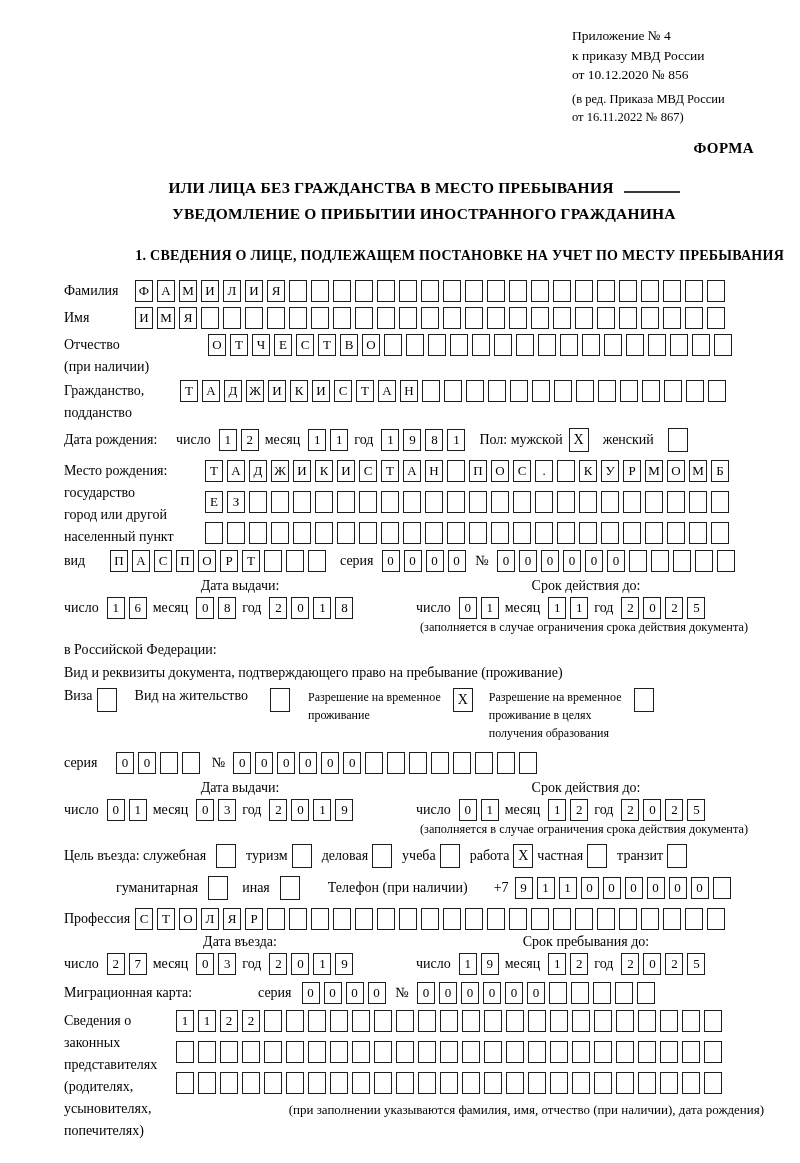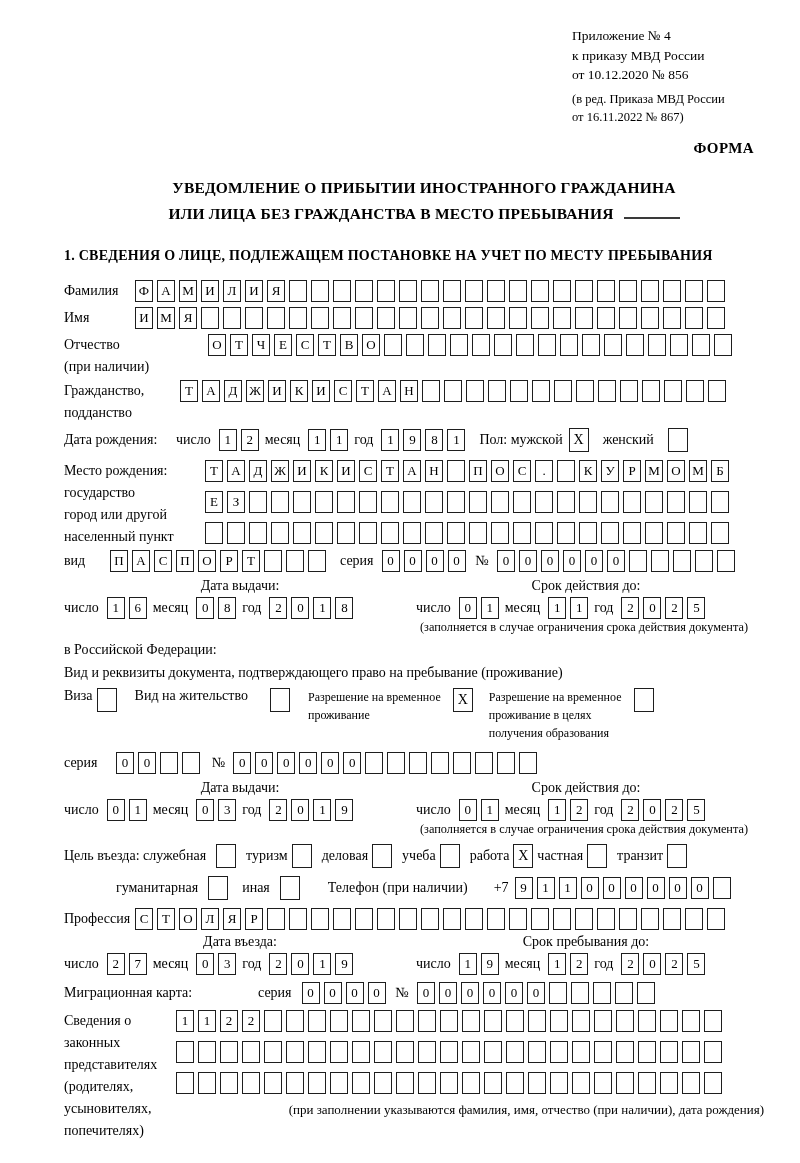--- a/index.html
+++ b/index.html
@@ -7,21 +7,21 @@
     width:800px;height:1163px;margin:0 auto;background:#ffffff;color:#000;
     font-family:"Liberation Serif","DejaVu Serif",serif;
     box-sizing:border-box;padding:26px 16px 16px 64px;overflow:hidden;position:relative;
   }
   .appendix{margin-left:auto;width:212px;font-size:13.5px;line-height:1.45;}
   .appendix .small{font-size:12.5px;}
   .appendix .gap{margin-top:5px;}
   .forma{font-weight:bold;font-size:15px;text-align:right;padding-right:30px;margin-top:14px;letter-spacing:.4px;}
   .title{font-weight:bold;font-size:15.5px;text-align:center;margin-top:18px;line-height:1.65;letter-spacing:.2px;}
   .blank-line{display:inline-block;width:56px;border-bottom:2.2px solid #3a3a3a;height:2px;margin-left:10px;}
-  .section-title{font-weight:bold;font-size:14px;text-align:left;margin-top:22px;margin-bottom:16px;letter-spacing:.25px;white-space:nowrap;}
+  .section-title{font-weight:bold;font-size:14px;text-align:right;margin-top:22px;margin-bottom:16px;letter-spacing:.25px;white-space:nowrap;}
   .row{display:flex;align-items:center;margin-bottom:5px;}
   .row.top{align-items:flex-start;}
   .lbl{font-size:14px;white-space:nowrap;flex-shrink:0;}
   .lblcol{font-size:14px;line-height:22px;flex-shrink:0;}
   .boxes{display:flex;gap:4px;flex-shrink:0;}
   .cell{
     box-sizing:content-box;width:16px;height:20px;border:1.8px solid #1e1e1e;
     font-size:13px;line-height:20px;text-align:center;flex-shrink:0;background:#fff;
   }
   .cb .cell{width:18px;height:22px;line-height:22px;font-size:14px;}
@@ -47,22 +47,22 @@
   <div class="appendix">
     <div>Приложение № 4</div>
     <div>к приказу МВД России</div>
     <div>от 10.12.2020 № 856</div>
     <div class="small gap">(в ред. Приказа МВД России</div>
     <div class="small">от 16.11.2022 № 867)</div>
   </div>
   <div class="forma">ФОРМА</div>
 
   <div class="title">
+    <div><span>ИЛИ ЛИЦА БЕЗ ГРАЖДАНСТВА В МЕСТО ПРЕБЫВАНИЯ</span><span class="blank-line"></span></div>
     <div>УВЕДОМЛЕНИЕ О ПРИБЫТИИ ИНОСТРАННОГО ГРАЖДАНИНА</div>
-    <div><span>ИЛИ ЛИЦА БЕЗ ГРАЖДАНСТВА В МЕСТО ПРЕБЫВАНИЯ</span><span class="blank-line"></span></div>
   </div>
 
   <div class="section-title">1. СВЕДЕНИЯ О ЛИЦЕ, ПОДЛЕЖАЩЕМ ПОСТАНОВКЕ НА УЧЕТ ПО МЕСТУ ПРЕБЫВАНИЯ</div>
 
   <div class="row">
     <span class="lbl" style="width:71px">Фамилия</span>
     <span class="boxes">
         <span class="cell">Ф</span>
         <span class="cell">А</span>
         <span class="cell">М</span>

